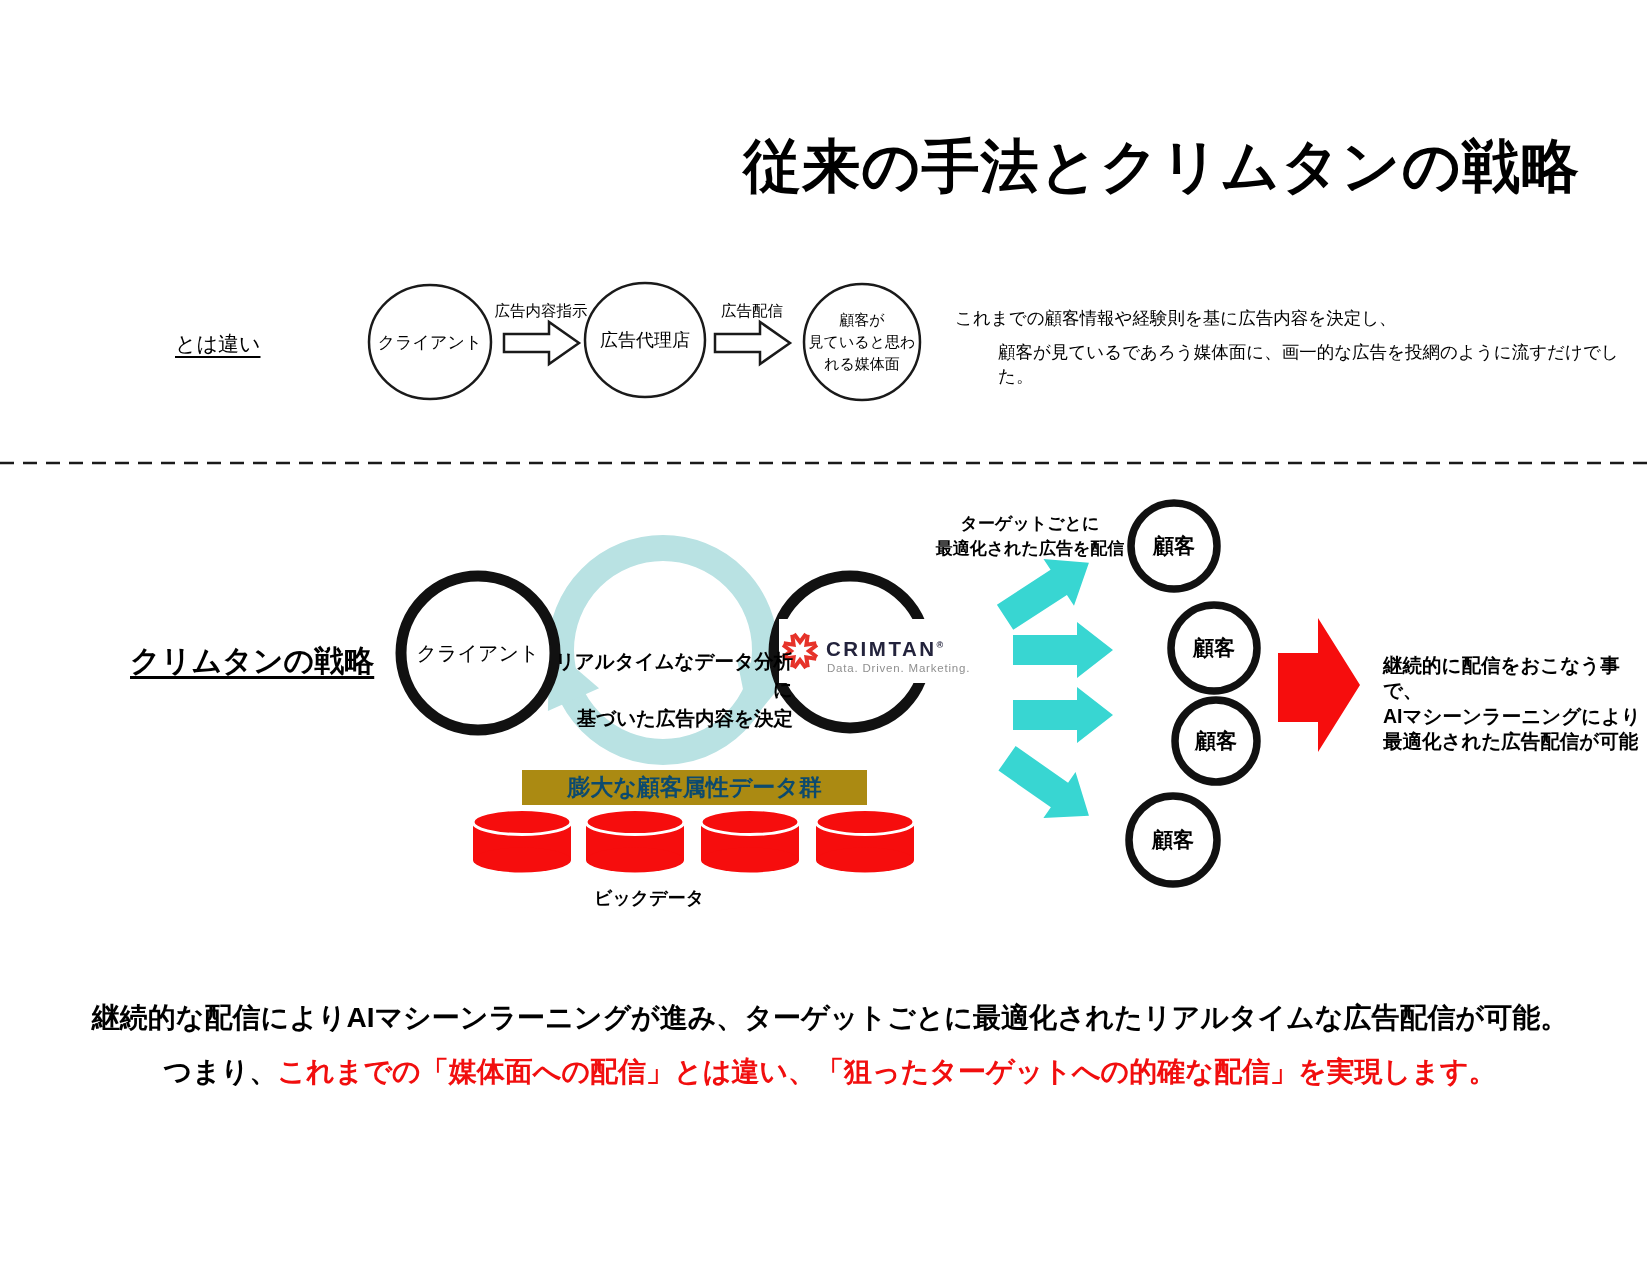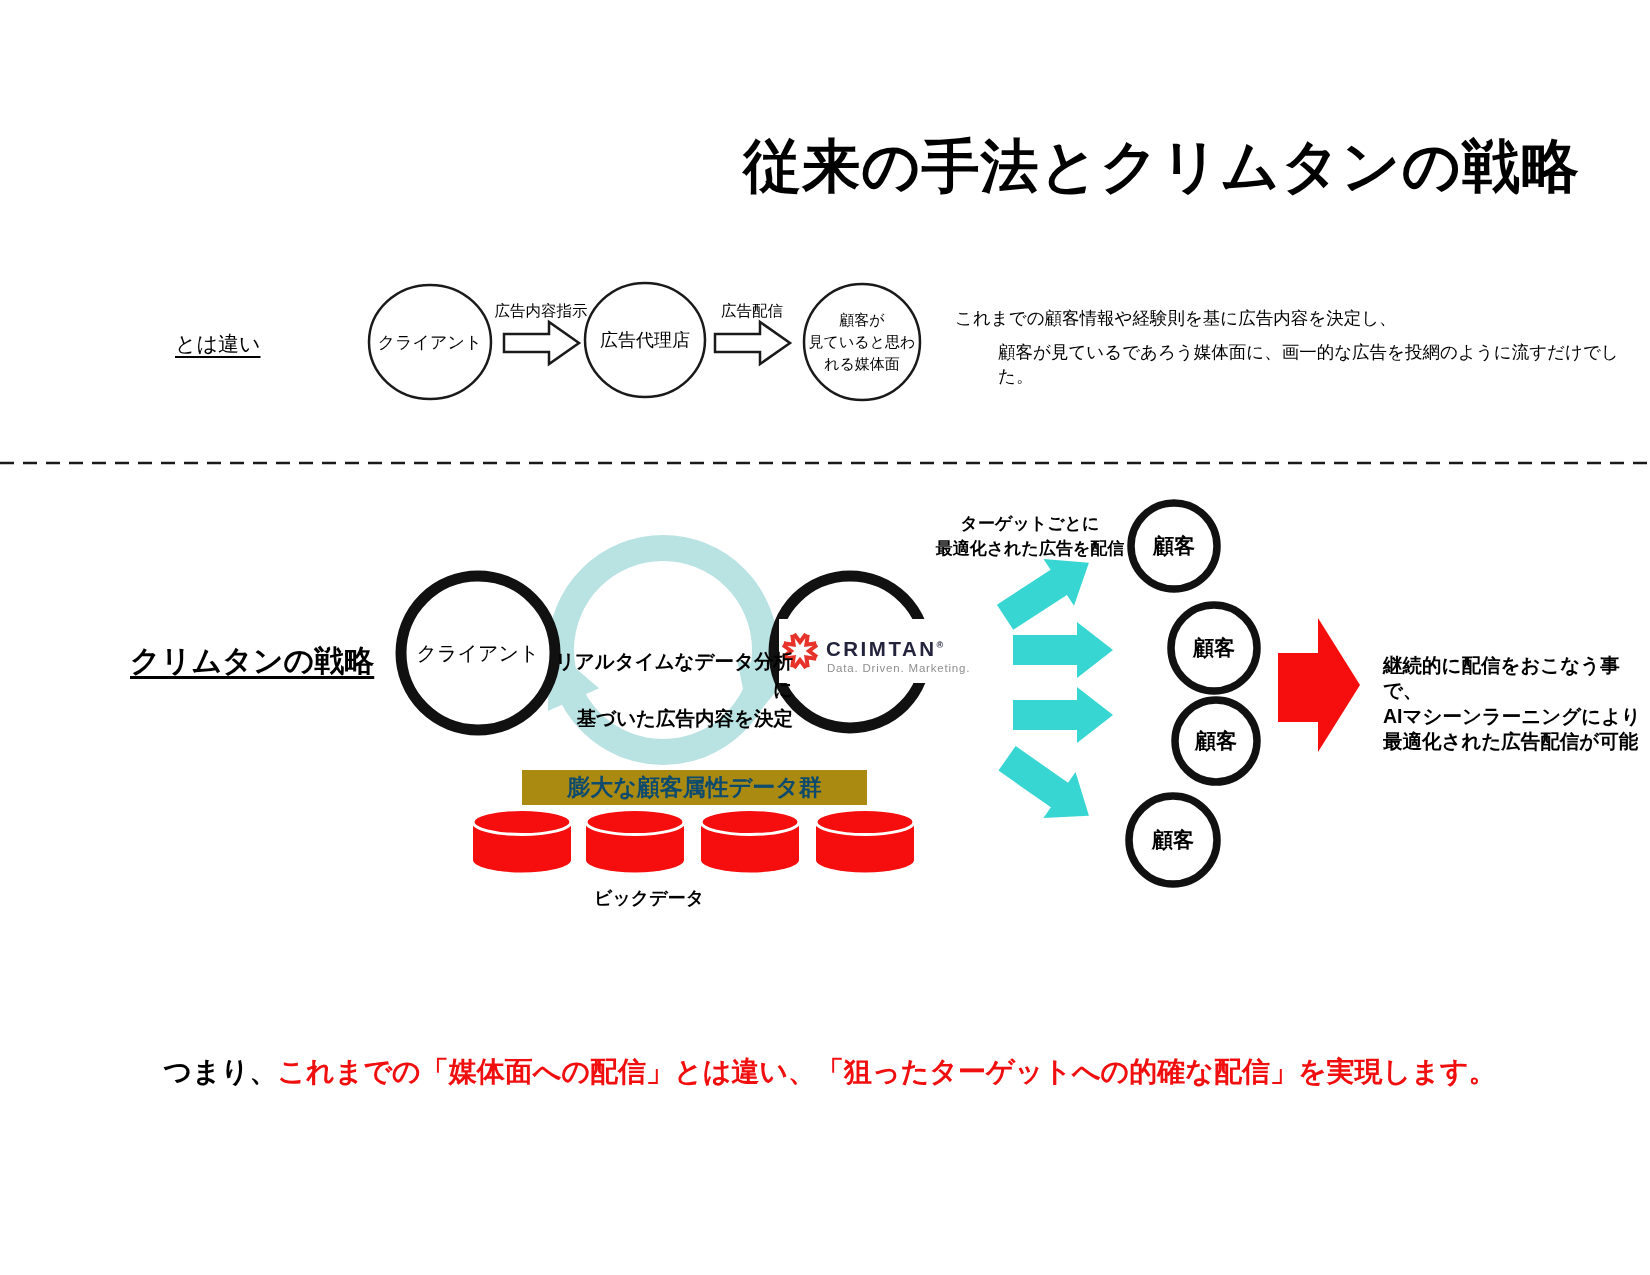--- a/index.html
+++ b/index.html
@@ -137,15 +137,16 @@
   <div class="flexc b" style="left:1175px;top:700px;width:82px;height:82px;font-size:21px;">顧客</div>
   <div class="flexc b" style="left:1129px;top:796px;width:88px;height:88px;font-size:21px;">顧客</div>
 
   <div class="txt b" style="left:1383px;top:653px;font-size:19.5px;line-height:1.3;">継続的に配信をおこなう事で、
 AIマシーンラーニングにより
 最適化された広告配信が可能</div>
 
   <div class="flexc b" style="left:522px;top:770px;width:345px;height:35px;font-size:23px;color:#0c4a6e;">膨大な顧客属性データ群</div>
   <div class="txt b" style="left:594px;top:886px;width:200px;text-align:left;font-size:18px;">ビックデータ</div>
 
+  <div class="txt b" style="left:10px;top:999px;width:1640px;text-align:center;font-size:28px;">継続的な配信によりAIマシーンラーニングが進み、ターゲットごとに最適化されたリアルタイムな広告配信が可能。</div>
   <div class="txt b" style="left:10px;top:1053px;width:1640px;text-align:center;font-size:28px;"><span>つまり、</span><span style="color:#f10e0e;">これまでの「媒体面への配信」とは違い、「狙ったターゲットへの的確な配信」を実現します。</span></div>
 
 </div>
 
 </body></html>

